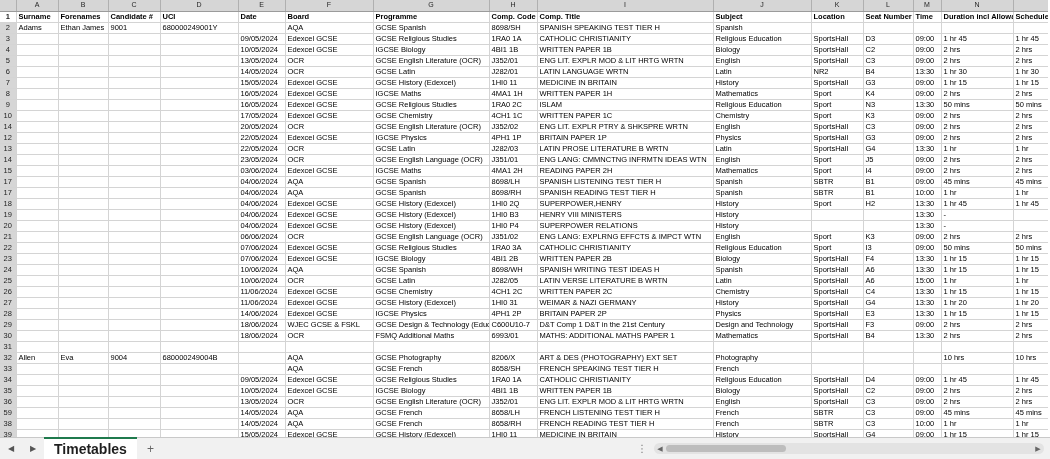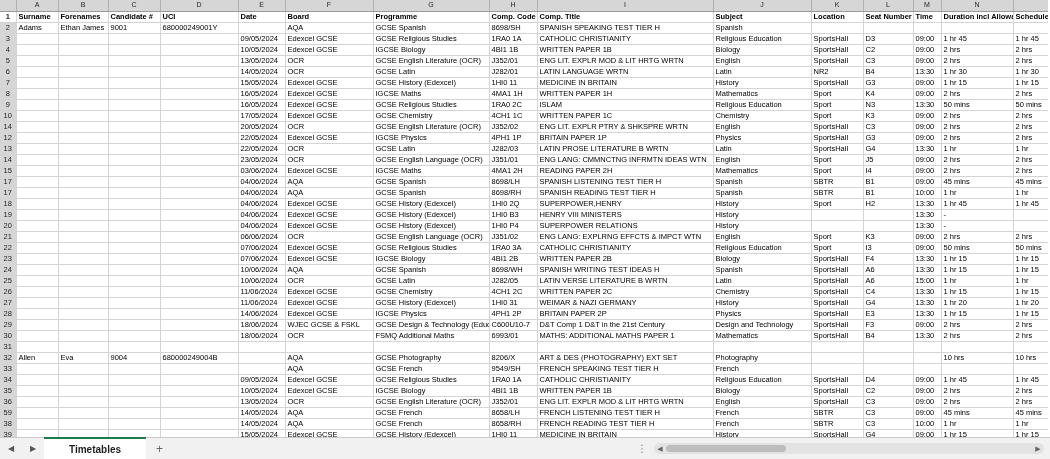--- a/index.html
+++ b/index.html
@@ -103,23 +103,23 @@
   .navbtn {
     width: 14px;
     height: 14px;
     display: flex;
     align-items: center;
     justify-content: center;
     color: #555;
     font-size: 8px;
   }
   .sheettab {
-    font-size: 10px;
+    font-size: 14px;
     font-weight: bold;
-    padding: 0 25px;
+    padding: 0 10px;
     height: 21px;
     line-height: 21px;
     background: #ffffff;
     border-top: 2px solid #1f7a4d;
     color: #1f1f1f;
   }
   .addsheet {
     font-size: 12px;
     color: #666;
     padding: 0 10px;
@@ -787,21 +787,21 @@
         </tr>
         <tr>
           <td class="rowhead">33</td>
           <td></td>
           <td></td>
           <td class="num"></td>
           <td></td>
           <td></td>
           <td>AQA</td>
           <td>GCSE French</td>
-          <td>9549/SH</td>
+          <td>8658/SH</td>
           <td>FRENCH SPEAKING TEST TIER H</td>
           <td>French</td>
           <td></td>
           <td></td>
           <td></td>
           <td></td>
           <td></td>
         </tr>
         <tr>
           <td class="rowhead">34</td>

